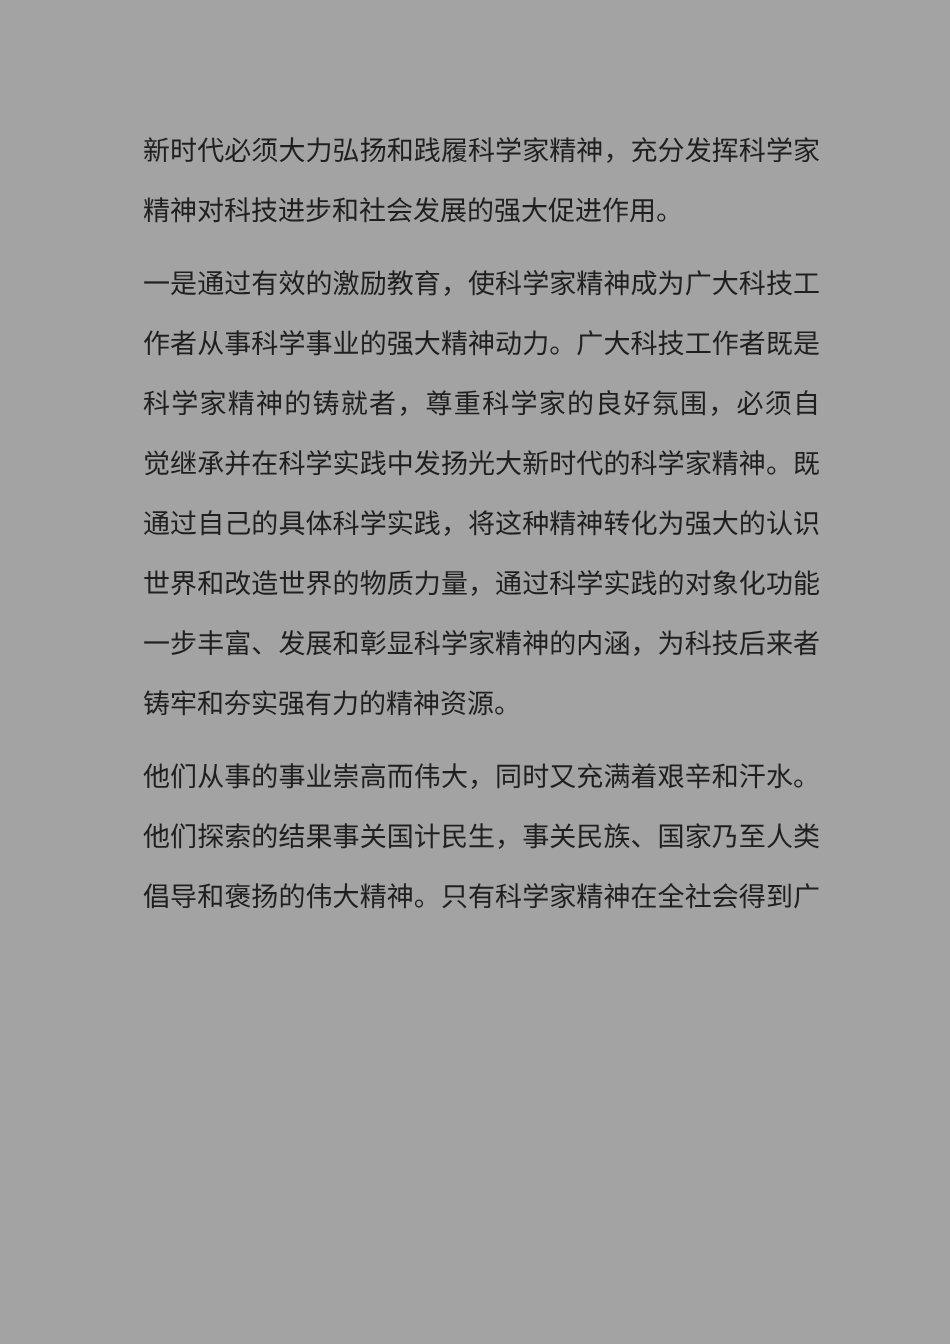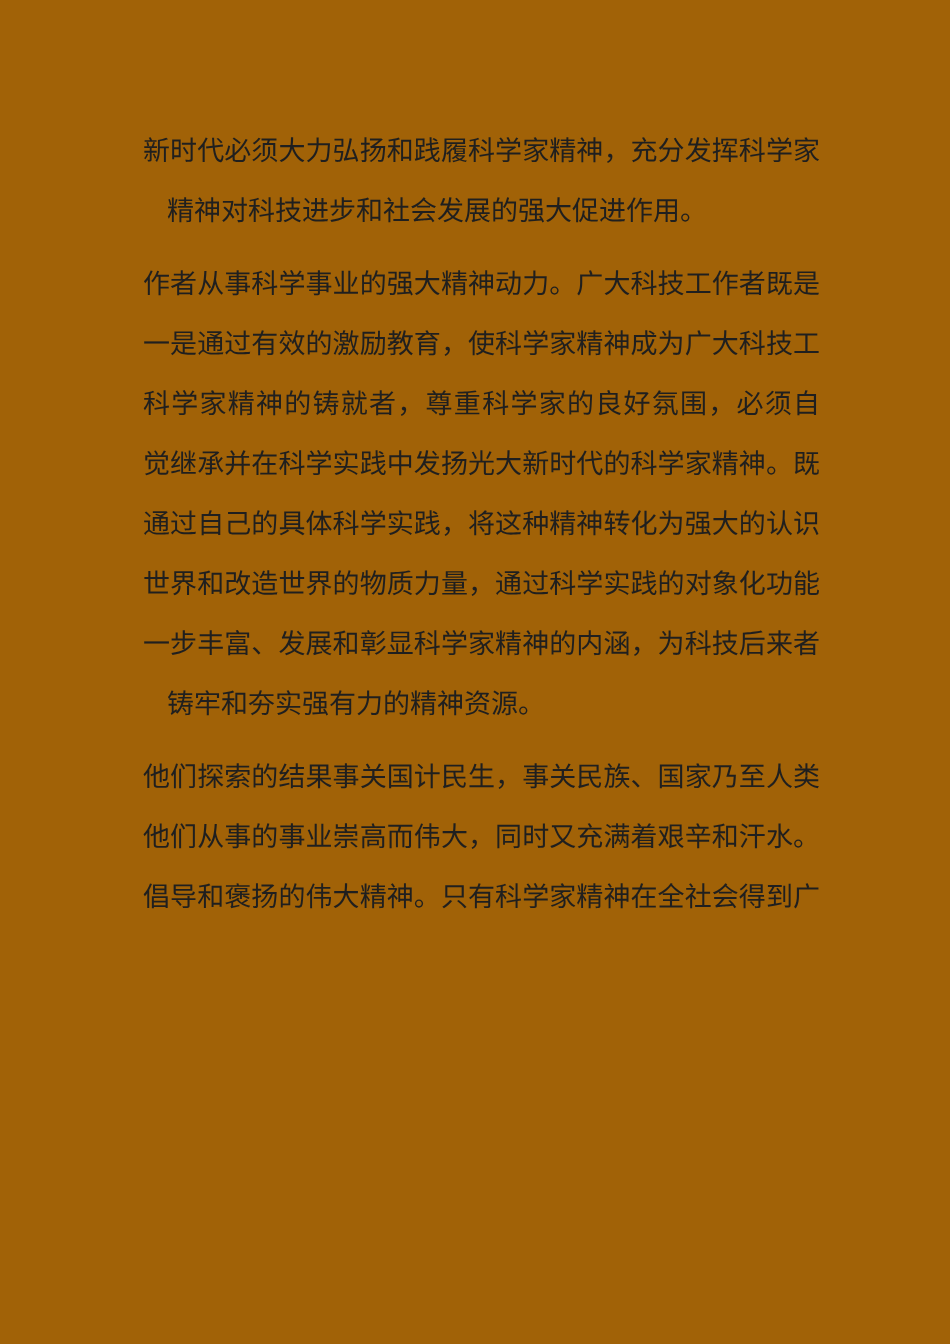--- a/index.html
+++ b/index.html
@@ -5,21 +5,21 @@
   html, body {
     margin: 0;
     padding: 0;
     background: #ffffff;
   }
   .page {
     position: relative;
     width: 950px;
     height: 1344px;
     margin: 0 auto;
-    background: #a16207;
+    background: #a3a3a3;
     overflow: hidden;
     font-family: "Liberation Serif", "DejaVu Serif", serif;
   }
   .doc-body {
     position: absolute;
     top: 121px;
     left: 143px;
     width: 677px;
     color: #1f1f1f;
   }
@@ -32,45 +32,44 @@
     white-space: nowrap;
     text-align: justify;
     text-align-last: justify;
     text-justify: inter-character;
     overflow: hidden;
     width: 100%;
   }
   .line.last {
     text-align: left;
     text-align-last: left;
-    margin-left: 24px;
   }
 </style>
 </head>
 <body>
 
 <div class="page">
   <div class="doc-body">
 
     <div class="paragraph">
       <div class="line">新时代必须大力弘扬和践履科学家精神，充分发挥科学家</div>
       <div class="line last">精神对科技进步和社会发展的强大促进作用。</div>
     </div>
 
     <div class="paragraph">
+      <div class="line">一是通过有效的激励教育，使科学家精神成为广大科技工</div>
       <div class="line">作者从事科学事业的强大精神动力。广大科技工作者既是</div>
-      <div class="line">一是通过有效的激励教育，使科学家精神成为广大科技工</div>
       <div class="line">科学家精神的铸就者，尊重科学家的良好氛围，必须自</div>
       <div class="line">觉继承并在科学实践中发扬光大新时代的科学家精神。既</div>
       <div class="line">通过自己的具体科学实践，将这种精神转化为强大的认识</div>
       <div class="line">世界和改造世界的物质力量，通过科学实践的对象化功能</div>
       <div class="line">一步丰富、发展和彰显科学家精神的内涵，为科技后来者</div>
       <div class="line last">铸牢和夯实强有力的精神资源。</div>
     </div>
 
     <div class="paragraph">
+      <div class="line">他们从事的事业崇高而伟大，同时又充满着艰辛和汗水。</div>
       <div class="line">他们探索的结果事关国计民生，事关民族、国家乃至人类</div>
-      <div class="line">他们从事的事业崇高而伟大，同时又充满着艰辛和汗水。</div>
       <div class="line">倡导和褒扬的伟大精神。只有科学家精神在全社会得到广</div>
     </div>
 
   </div>
 </div>
 
 </body></html>

